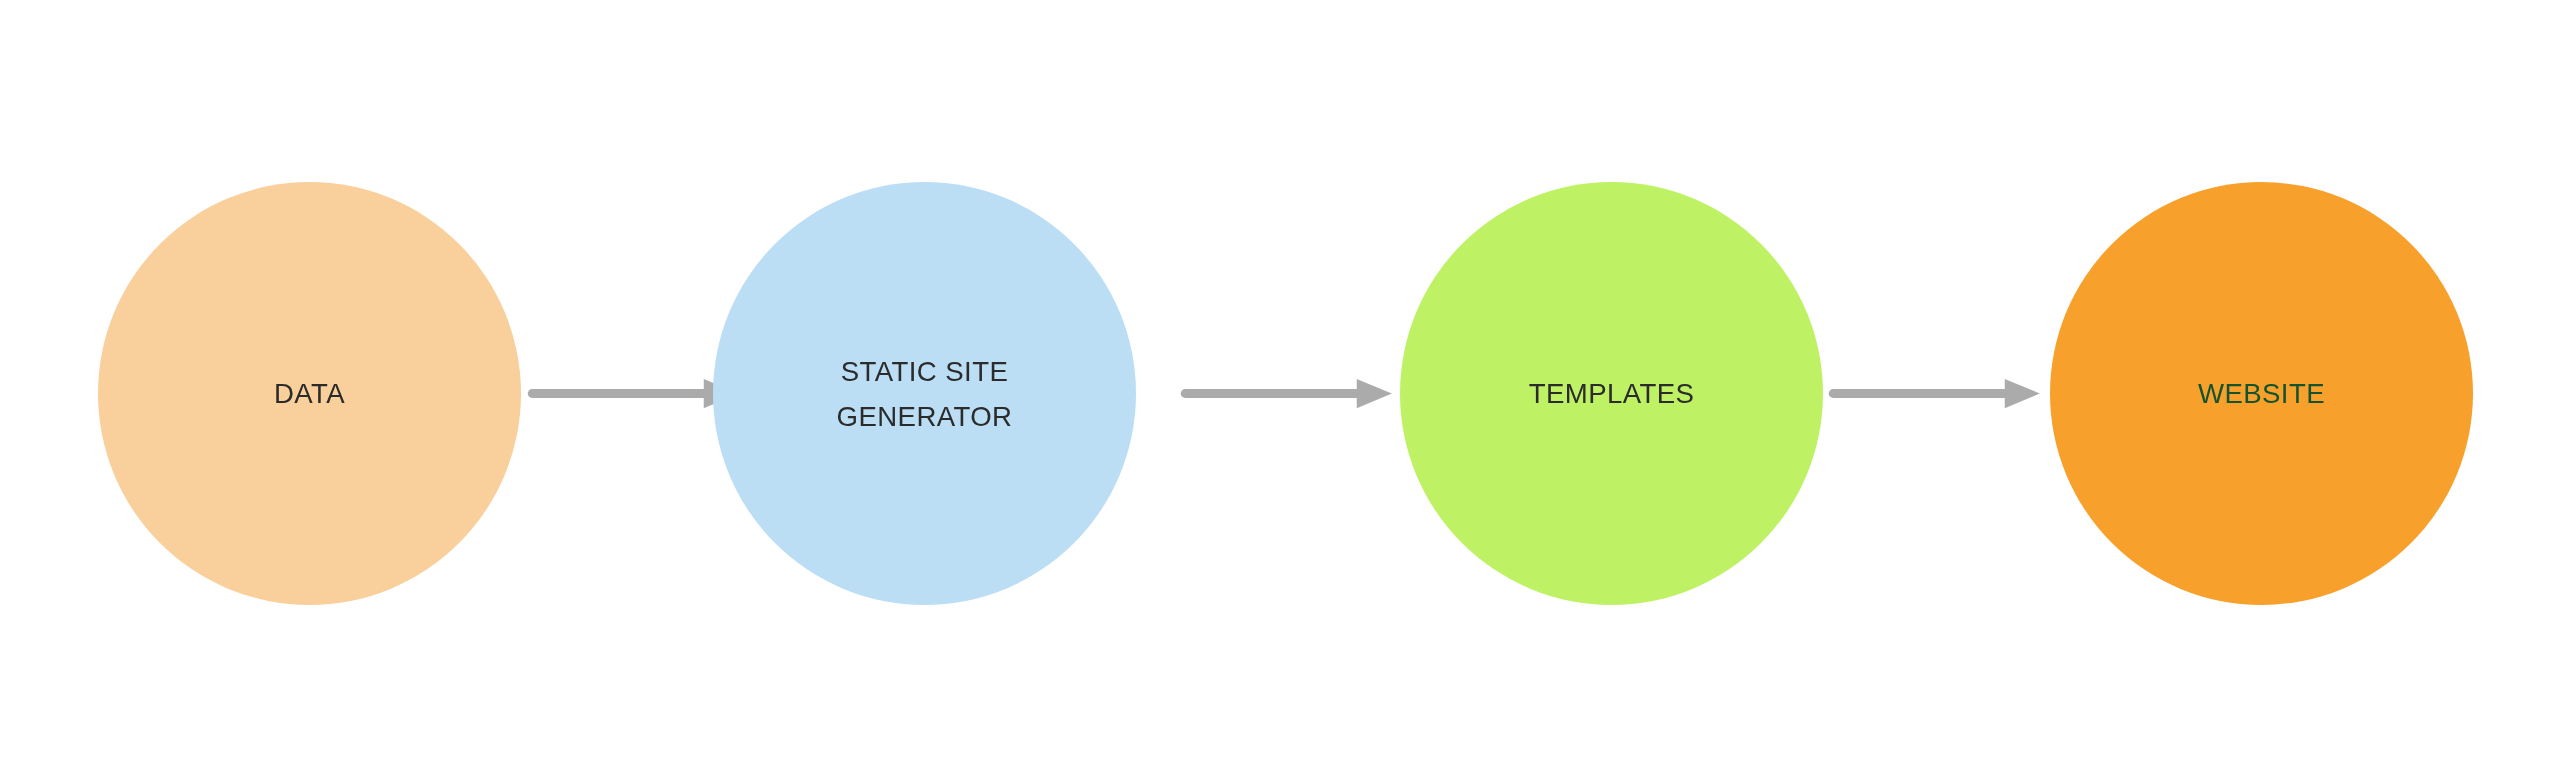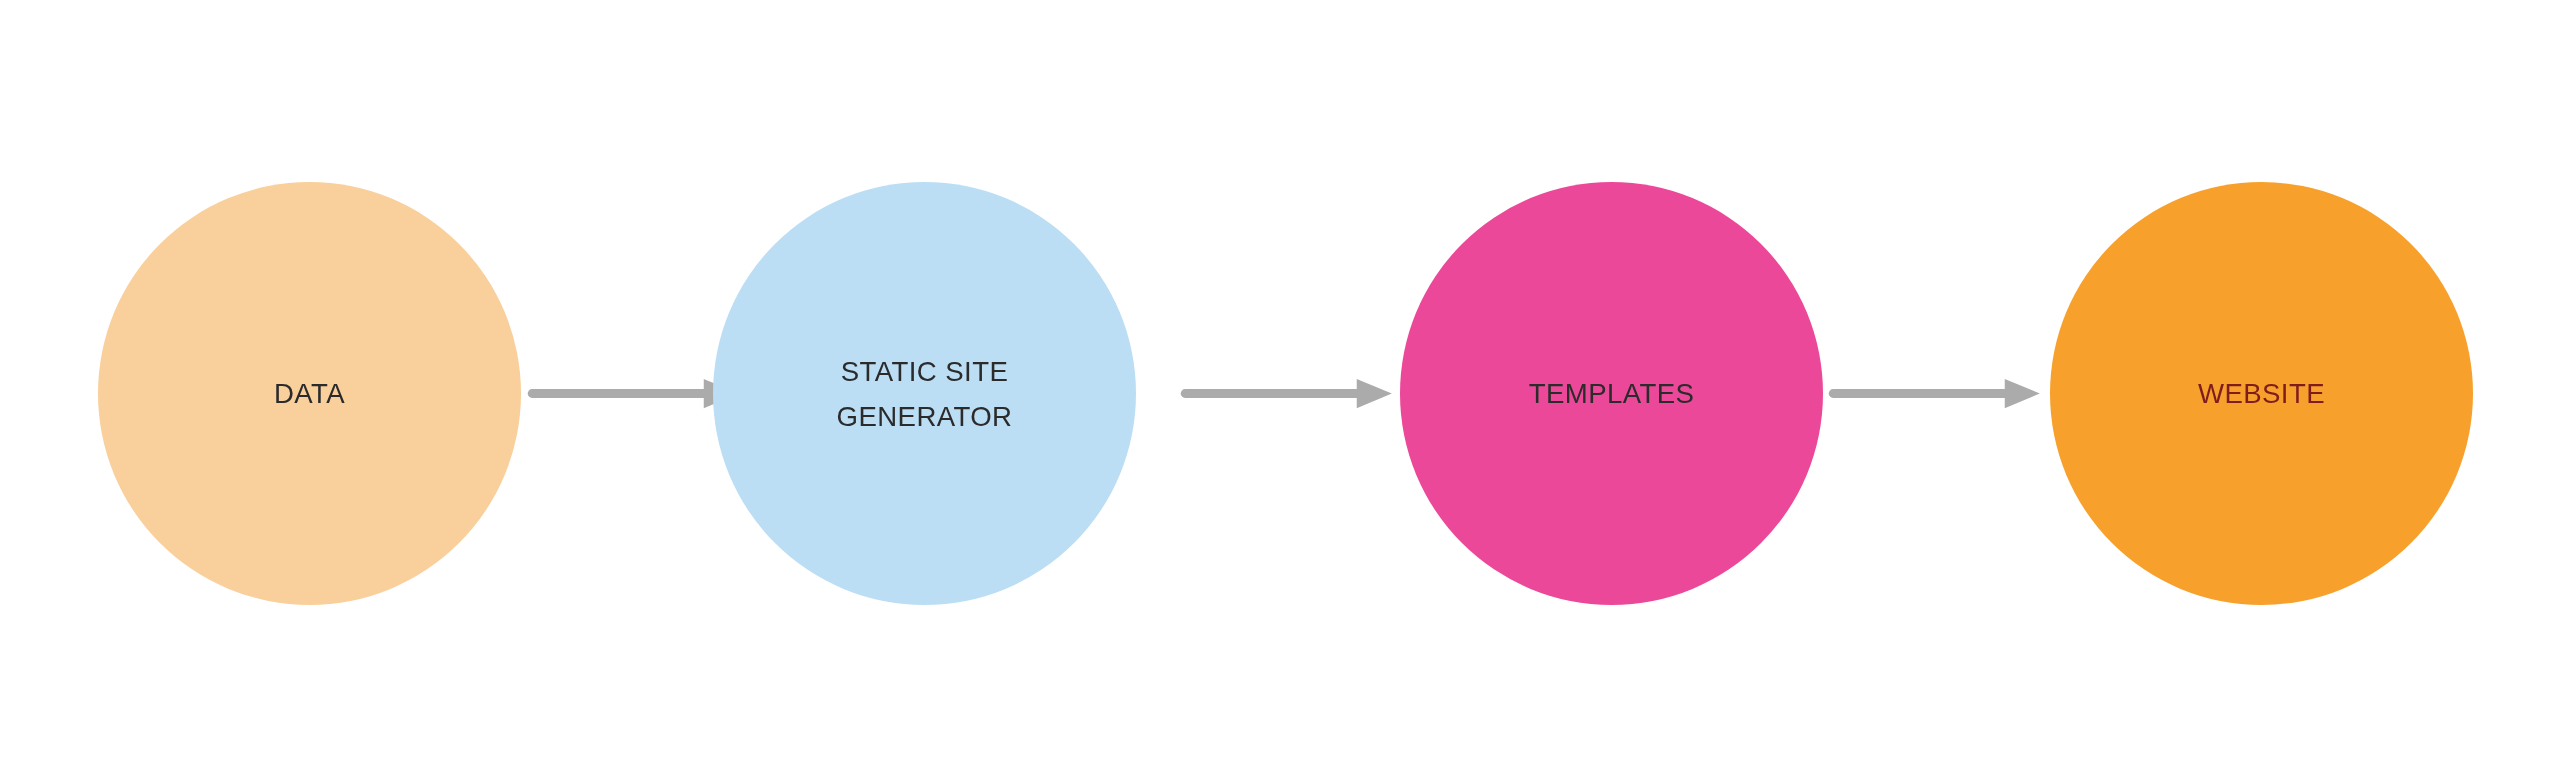--- a/index.html
+++ b/index.html
@@ -73,29 +73,29 @@
     <span class="node-label" style="color: rgb(43, 43, 43);">STATIC SITE GENERATOR</span>
   </div>
 
   <div class="arrow arrow-2" style="color: rgb(171, 171, 171);">
     <svg viewBox="0 0 222 40" xmlns="http://www.w3.org/2000/svg">
       <line x1="6" y1="20" x2="186" y2="20" stroke="currentColor" stroke-width="9" stroke-linecap="round"></line>
       <path d="M182 5 L218 20 L182 35 Z" fill="currentColor"></path>
     </svg>
   </div>
 
-  <div class="node node-3" style="background: #ec4899; text-align: center;">
+  <div class="node node-3" style="background: #bef264; text-align: center;">
     <span class="node-label" style="color: rgb(43, 43, 43);">TEMPLATES</span>
   </div>
 
   <div class="arrow arrow-3" style="color: rgb(171, 171, 171);">
     <svg viewBox="0 0 222 40" xmlns="http://www.w3.org/2000/svg">
       <line x1="6" y1="20" x2="186" y2="20" stroke="currentColor" stroke-width="9" stroke-linecap="round"></line>
       <path d="M182 5 L218 20 L182 35 Z" fill="currentColor"></path>
     </svg>
   </div>
 
   <div class="node node-4" style="background: rgb(247, 161, 44);">
-    <span class="node-label" style="color: #7f1d1d;">WEBSITE</span>
+    <span class="node-label" style="color: #14532d;">WEBSITE</span>
   </div>
 
 </div>
 
 
 </body></html>

